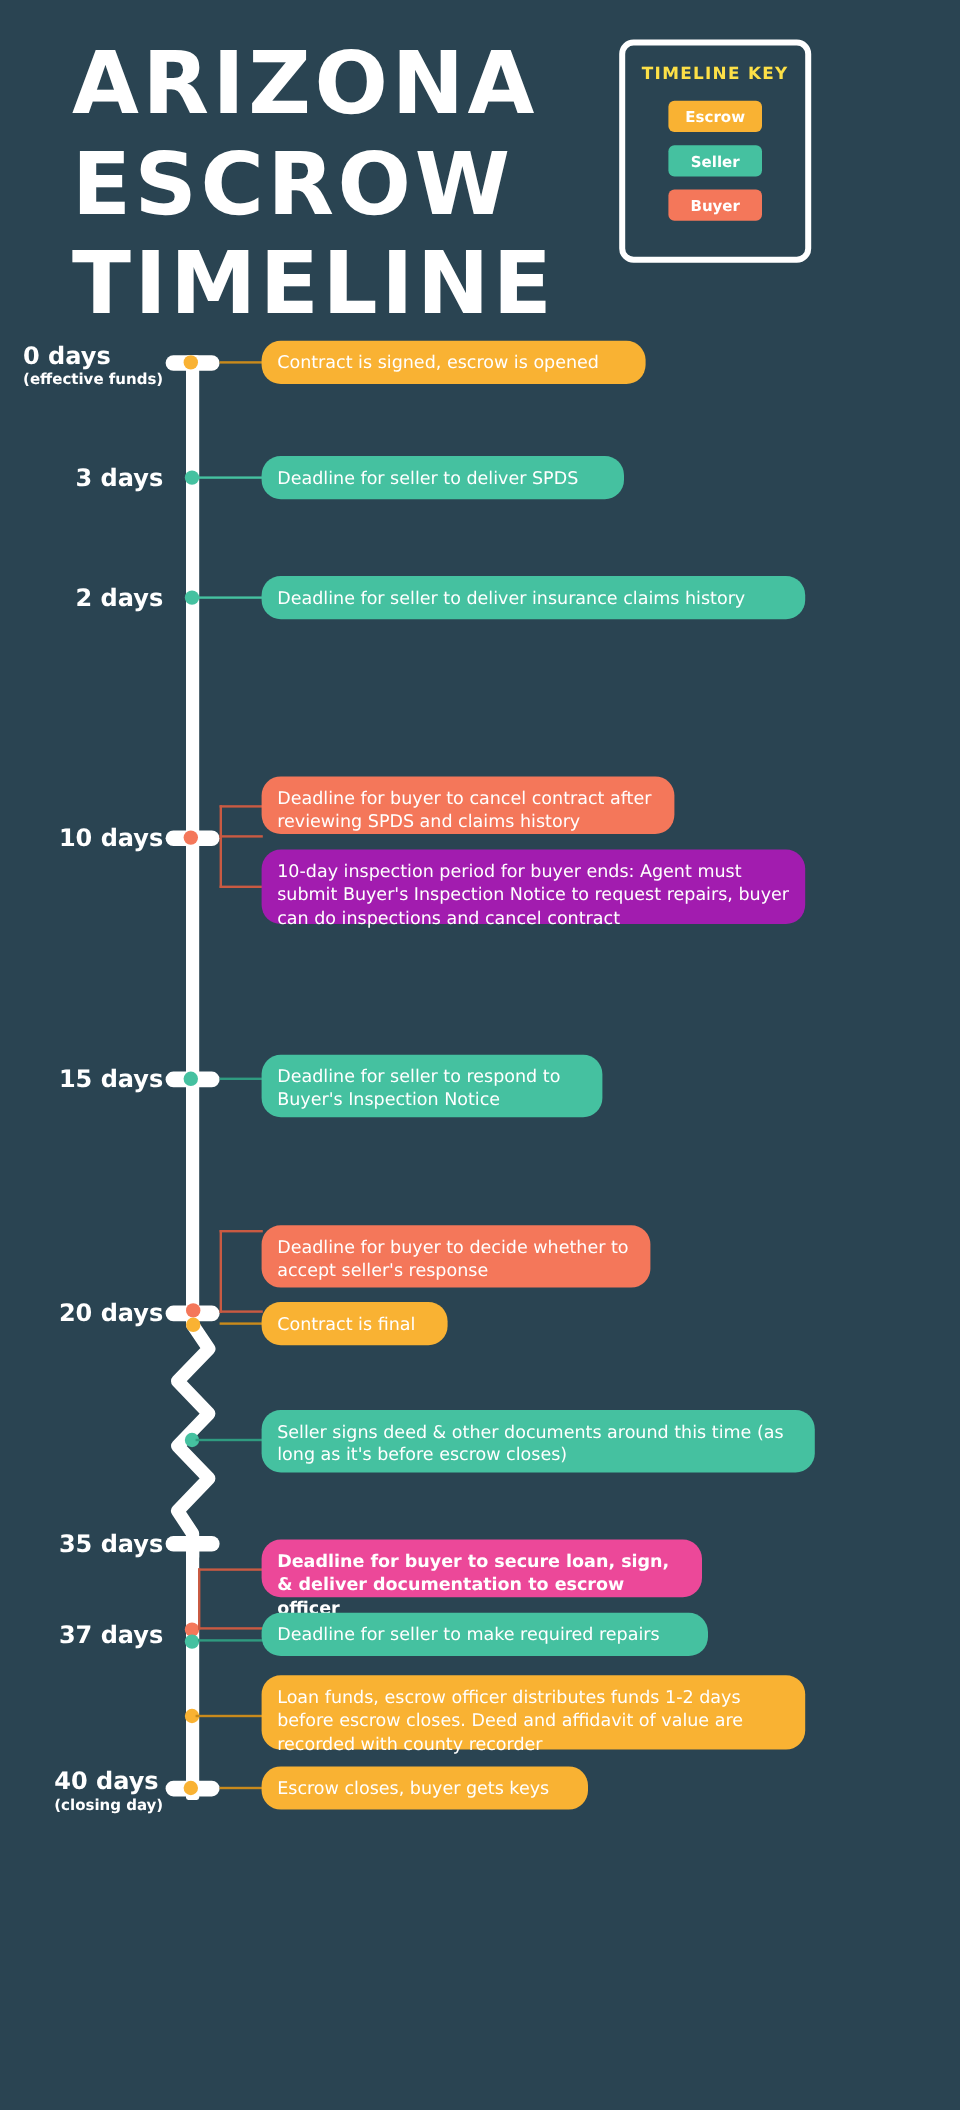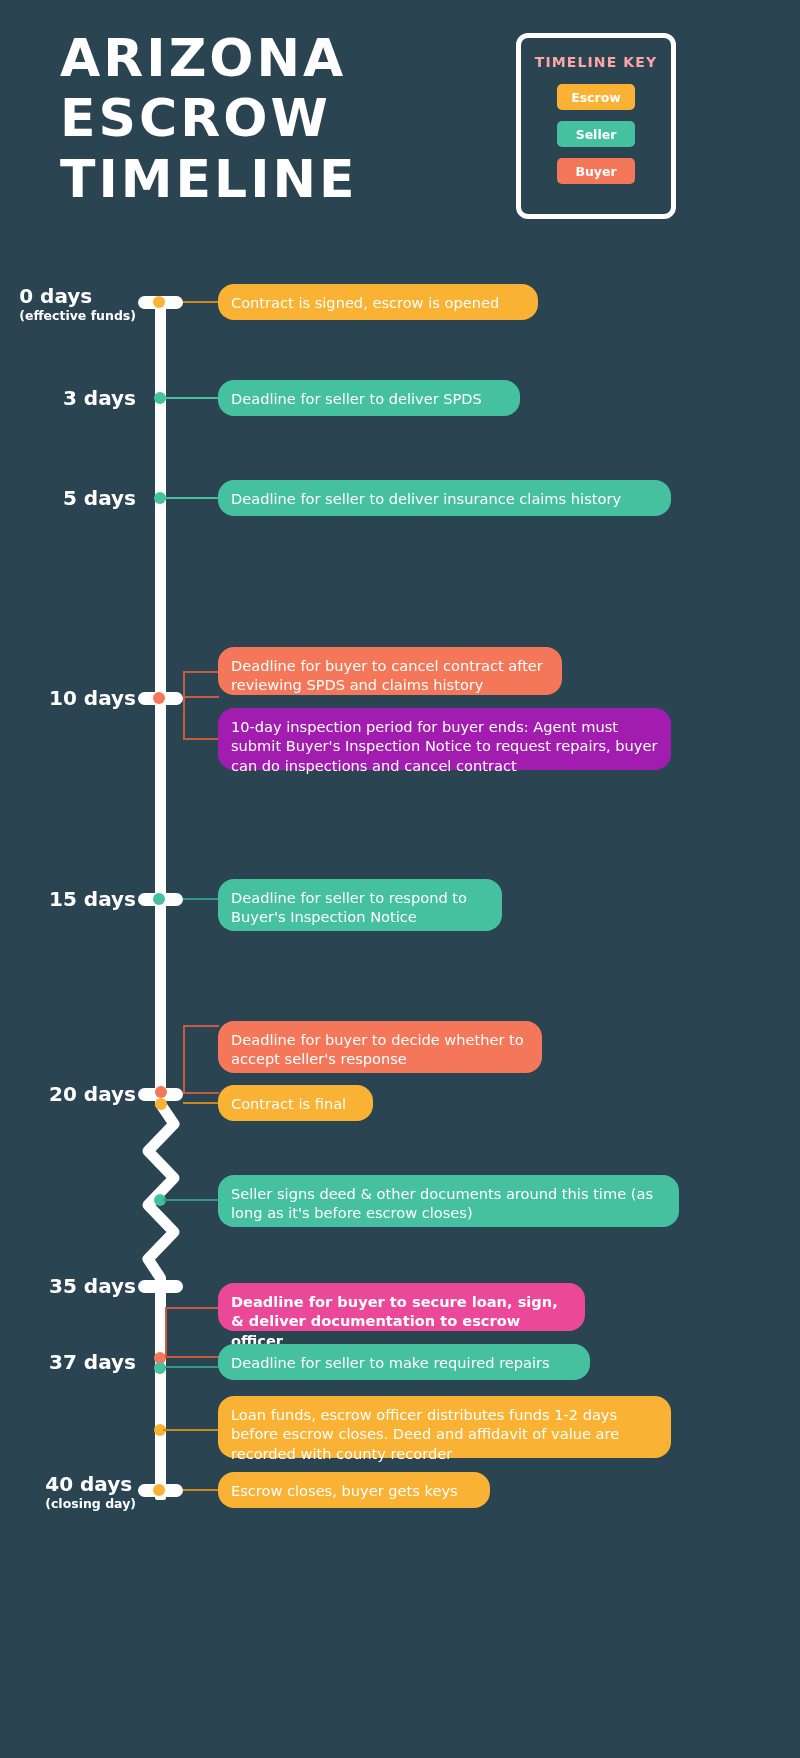--- a/index.html
+++ b/index.html
@@ -7,34 +7,34 @@
     width:800px;height:1758px;
     background:#2a4452;
     font-family:"DejaVu Sans","Liberation Sans",sans-serif;
     overflow:hidden;position:relative;
   }
   .page{position:relative;width:800px;height:1758px;}
 
   
   .title{
     position:absolute;left:60px;top:28px;width:420px;
-    color:#ffffff;font-weight:bold;font-size:52px;line-height:1.16;
+    color:#ffffff;font-weight:bold;font-size:72px;line-height:1.16;
     letter-spacing:3px;
   }
   .title div{display:block;white-space:nowrap;}
 
   .key-box{
     position:absolute;left:516px;top:33px;width:160px;height:186px;
     border:5px solid #ffffff;border-radius:12px;
     box-sizing:border-box;
     display:flex;flex-direction:column;align-items:center;
     padding-top:16px;
   }
   .key-title{
-    color:#fca5a5;font-weight:bold;font-size:14px;letter-spacing:1.1px;
+    color:#fde047;font-weight:bold;font-size:14px;letter-spacing:1.1px;
     margin-bottom:14px;
   }
   .key-chip{
     width:78px;height:26px;border-radius:5px;
     display:flex;align-items:center;justify-content:center;
     color:#ffffff;font-weight:bold;font-size:12.5px;
     margin-bottom:11px;
   }
 
   
@@ -116,21 +116,21 @@
     </div>
   </div>
   <div class="dot" style="left:154px;top:392px;background:#45c1a0;"></div>
   <div class="conn" style="left:165px;top:397px;width:54px;background:#45c1a0;"></div>
   <div class="box" style="left:218px;top:380px;width:302px;height:36px;background:#45c1a0;">
     <span>Deadline for seller to deliver SPDS</span>
   </div>
 
   <div class="daywrap" style="top:488px;">
     <div class="daylabel" style="right:0;top:0;">
-      <span>5 days</span>
+      <span>2 days</span>
     </div>
   </div>
   <div class="dot" style="left:154px;top:492px;background:#45c1a0;"></div>
   <div class="conn" style="left:165px;top:497px;width:54px;background:#45c1a0;"></div>
   <div class="box" style="left:218px;top:480px;width:453px;height:36px;background:#45c1a0;">
     <span>Deadline for seller to deliver insurance claims history</span>
   </div>
 
   <div class="daywrap" style="top:688px;">
     <div class="daylabel" style="right:0;top:0;">

